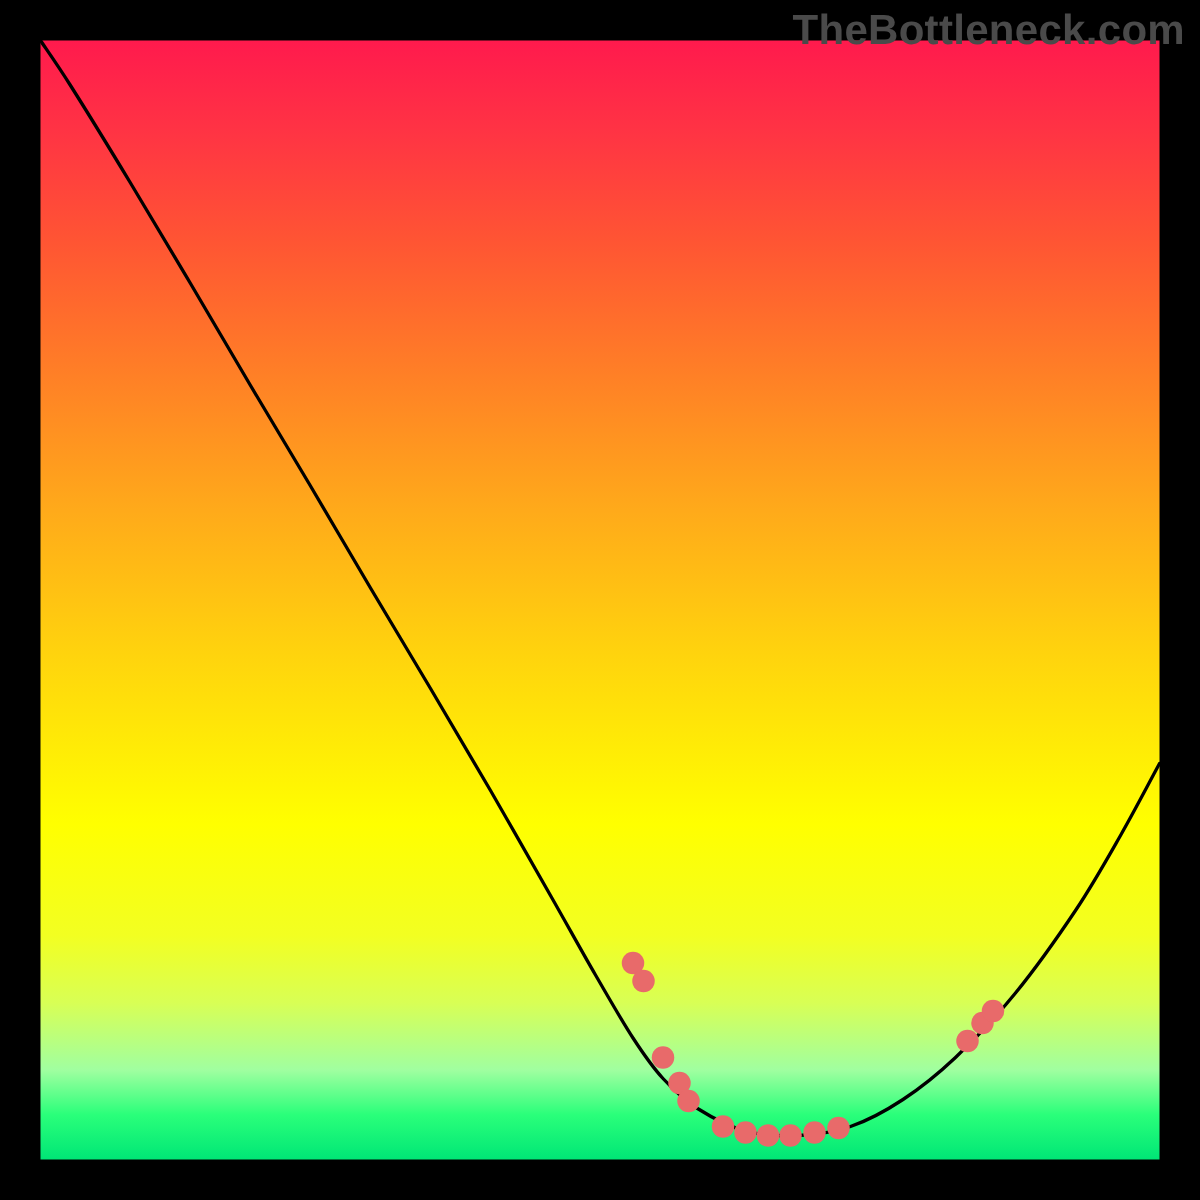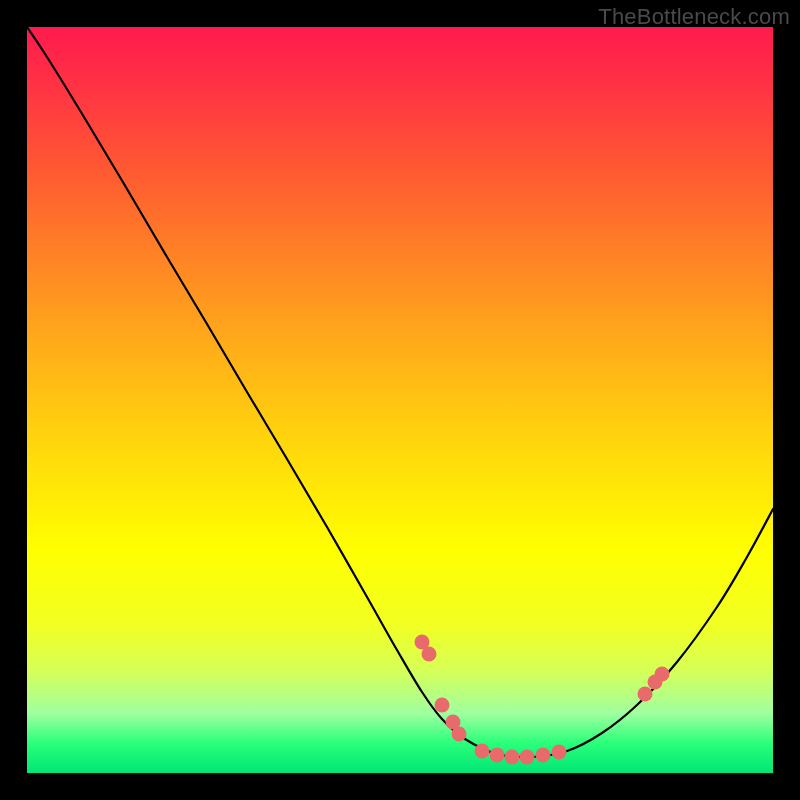--- a/index.html
+++ b/index.html
@@ -30,22 +30,22 @@
       #a0ffa0 92%,
       #2aff7a 96%,
       #00e676 100%
     );
   }
   .watermark {
     position: absolute;
     top: 4px;
     right: 10px;
     color: #4a4a4a;
-    font-size: 22px;
-    font-weight: 400;
+    font-size: 28px;
+    font-weight: 700;
     letter-spacing: 0.2px;
   }
   svg.plot {
     position: absolute;
     left: 0;
     top: 0;
     width: 746px;
     height: 746px;
     overflow: visible;
   }

